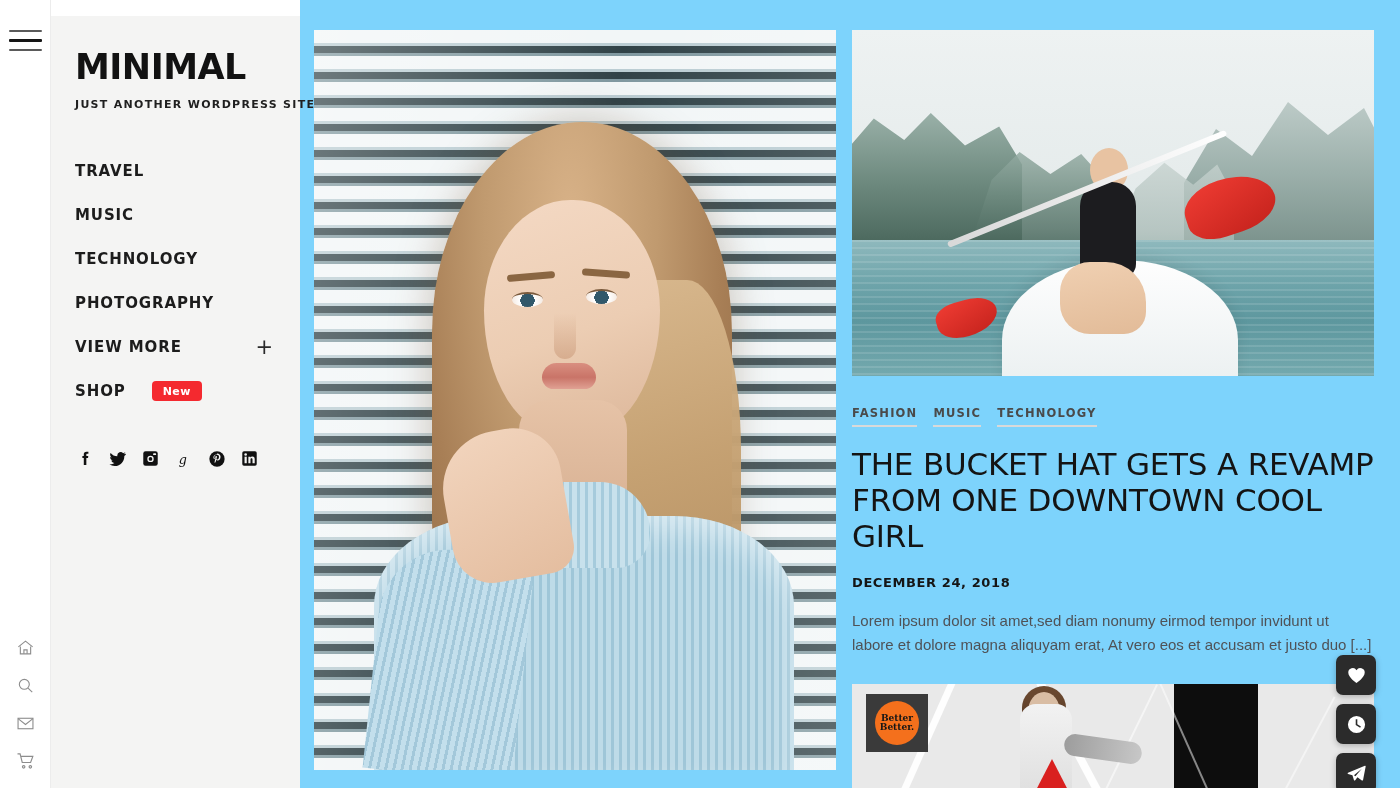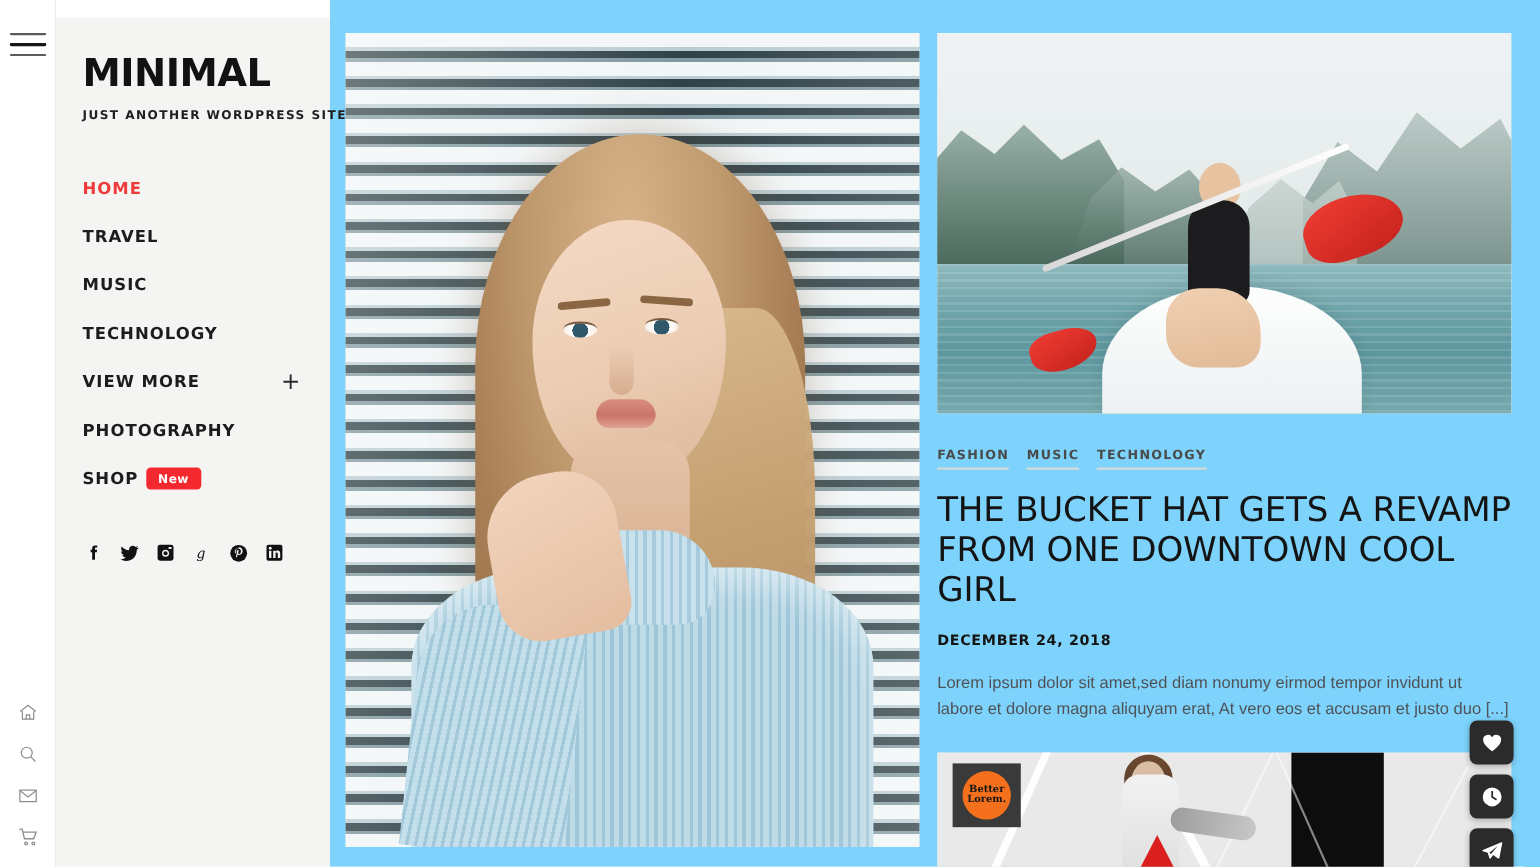--- a/index.html
+++ b/index.html
@@ -90,21 +90,21 @@
   }
   .nav-item.active { color: #ef3b3b; }
   .nav-plus {
     position: absolute; right: 0; top: 50%;
     transform: translateY(-50%);
     font-size: 21px; font-weight: 400; color: #2a2a2a;
     line-height: 1;
   }
   .badge-new {
     display: inline-block;
-    margin-left: 7px;
+    margin-left: 26px;
     background: #f4292f;
     color: #ffffff;
     font-family: "DejaVu Sans", sans-serif;
     font-size: 11px;
     font-weight: 700;
     letter-spacing: 0.4px;
     padding: 5px 11px 4px 11px;
     border-radius: 4px;
     text-transform: none;
     line-height: 1;
@@ -516,38 +516,35 @@
 
   <aside class="sidebar">
     <div>
       <div class="brand-title">
         <div>MINIMAL</div>
       </div>
       <div class="brand-tagline">JUST ANOTHER WORDPRESS SITE</div>
     </div>
 
     <nav class="nav">
-      <div class="nav-item active">
-        <span>HOME</span>
-      </div>
       <div class="nav-item">
         <span>TRAVEL</span>
       </div>
       <div class="nav-item">
         <span>MUSIC</span>
       </div>
       <div class="nav-item">
         <span>TECHNOLOGY</span>
+      </div>
+      <div class="nav-item">
+        <span>PHOTOGRAPHY</span>
       </div>
       <div class="nav-item">
         <span>VIEW MORE</span>
         <span class="nav-plus">+</span>
-      </div>
-      <div class="nav-item">
-        <span>PHOTOGRAPHY</span>
       </div>
       <div class="nav-item">
         <span>SHOP</span>
         <span class="badge-new">New</span>
       </div>
     </nav>
 
     <div class="social">
       <a>
         <svg width="17" height="17" viewBox="0 0 24 24" fill="#111">
@@ -650,21 +647,21 @@
         <div class="bt-diag d4"></div>
         <div class="bt-diag d5"></div>
         <div class="bt-model-hair"></div>
         <div class="bt-model-head"></div>
         <div class="bt-model-body"></div>
         <div class="bt-model-arm"></div>
         <div class="bt-red-tri"></div>
         <div class="bt-logo">
           <div class="bt-logo-circle">
             <div class="bt-logo-text">Better</div>
-            <div class="bt-logo-text">Lorem.</div>
+            <div class="bt-logo-text">Better.</div>
           </div>
         </div>
       </div>
 
     </div>
   </main>
 
   <div class="fabs">
     <div class="fab">
       <svg width="21" height="21" viewBox="0 0 24 24">

